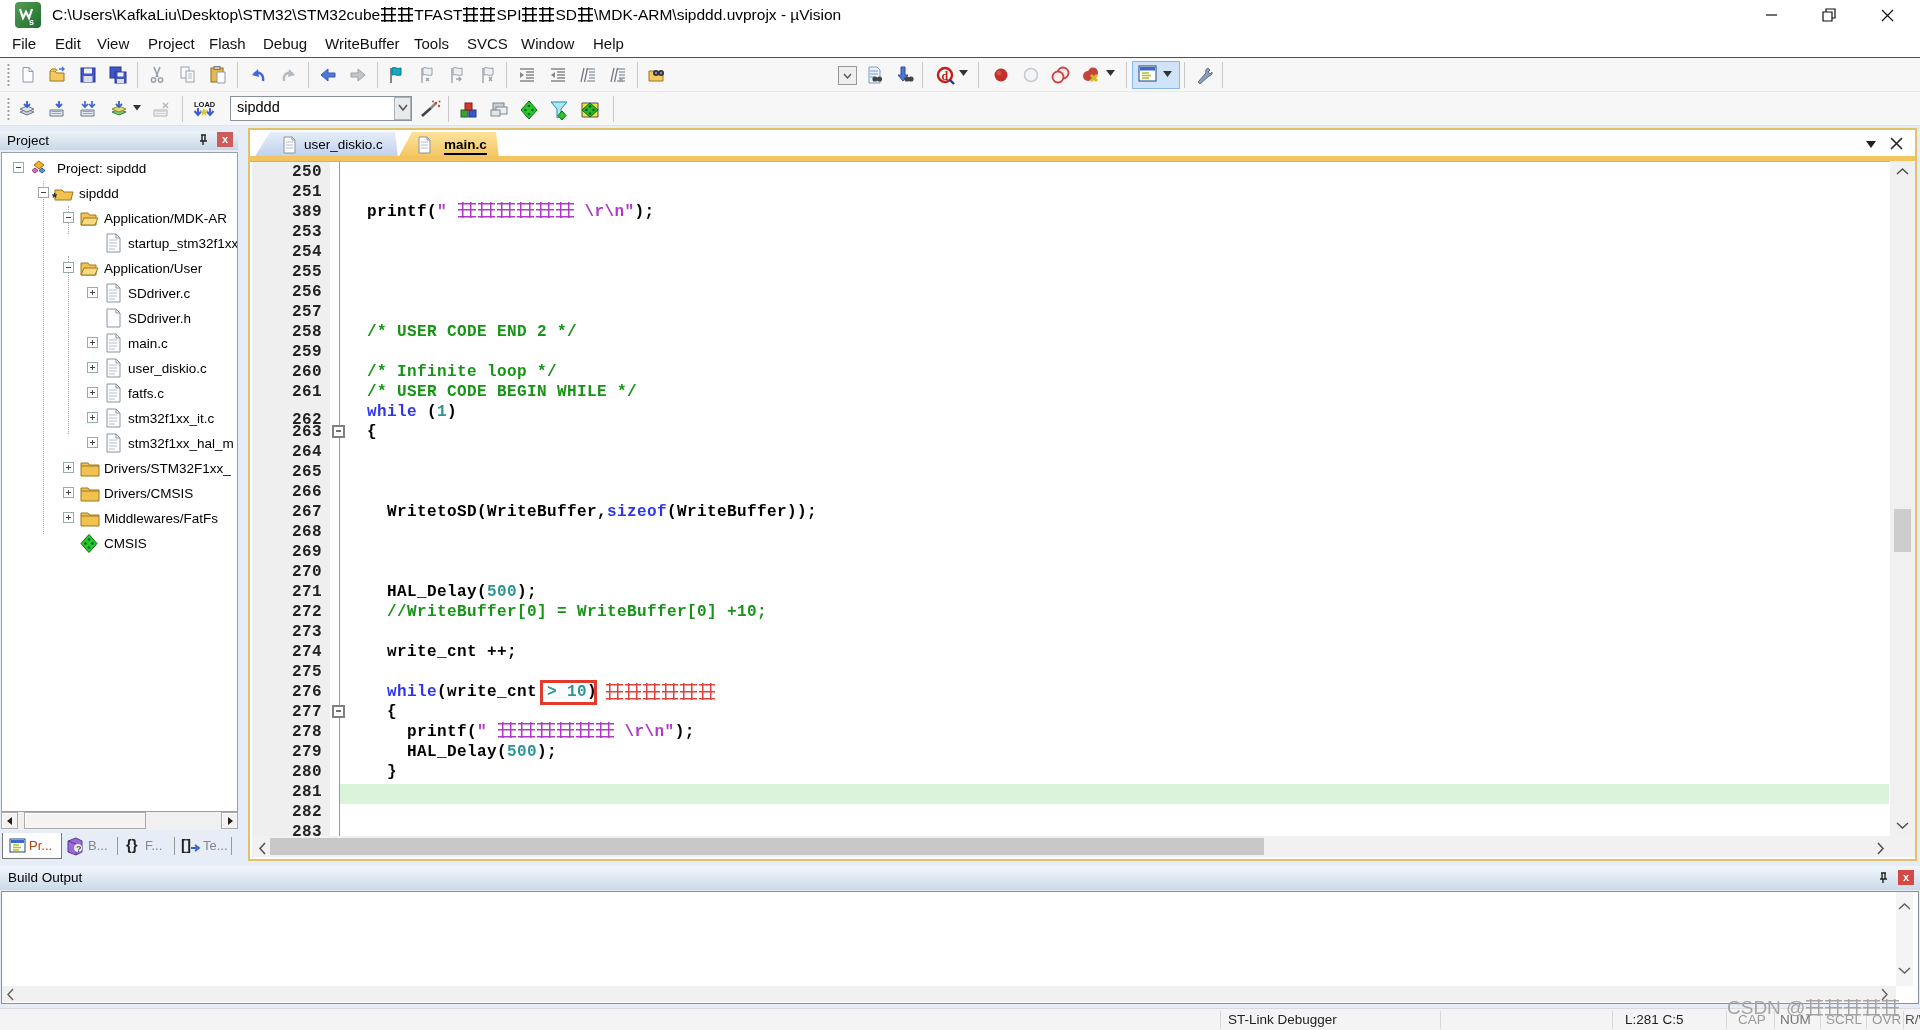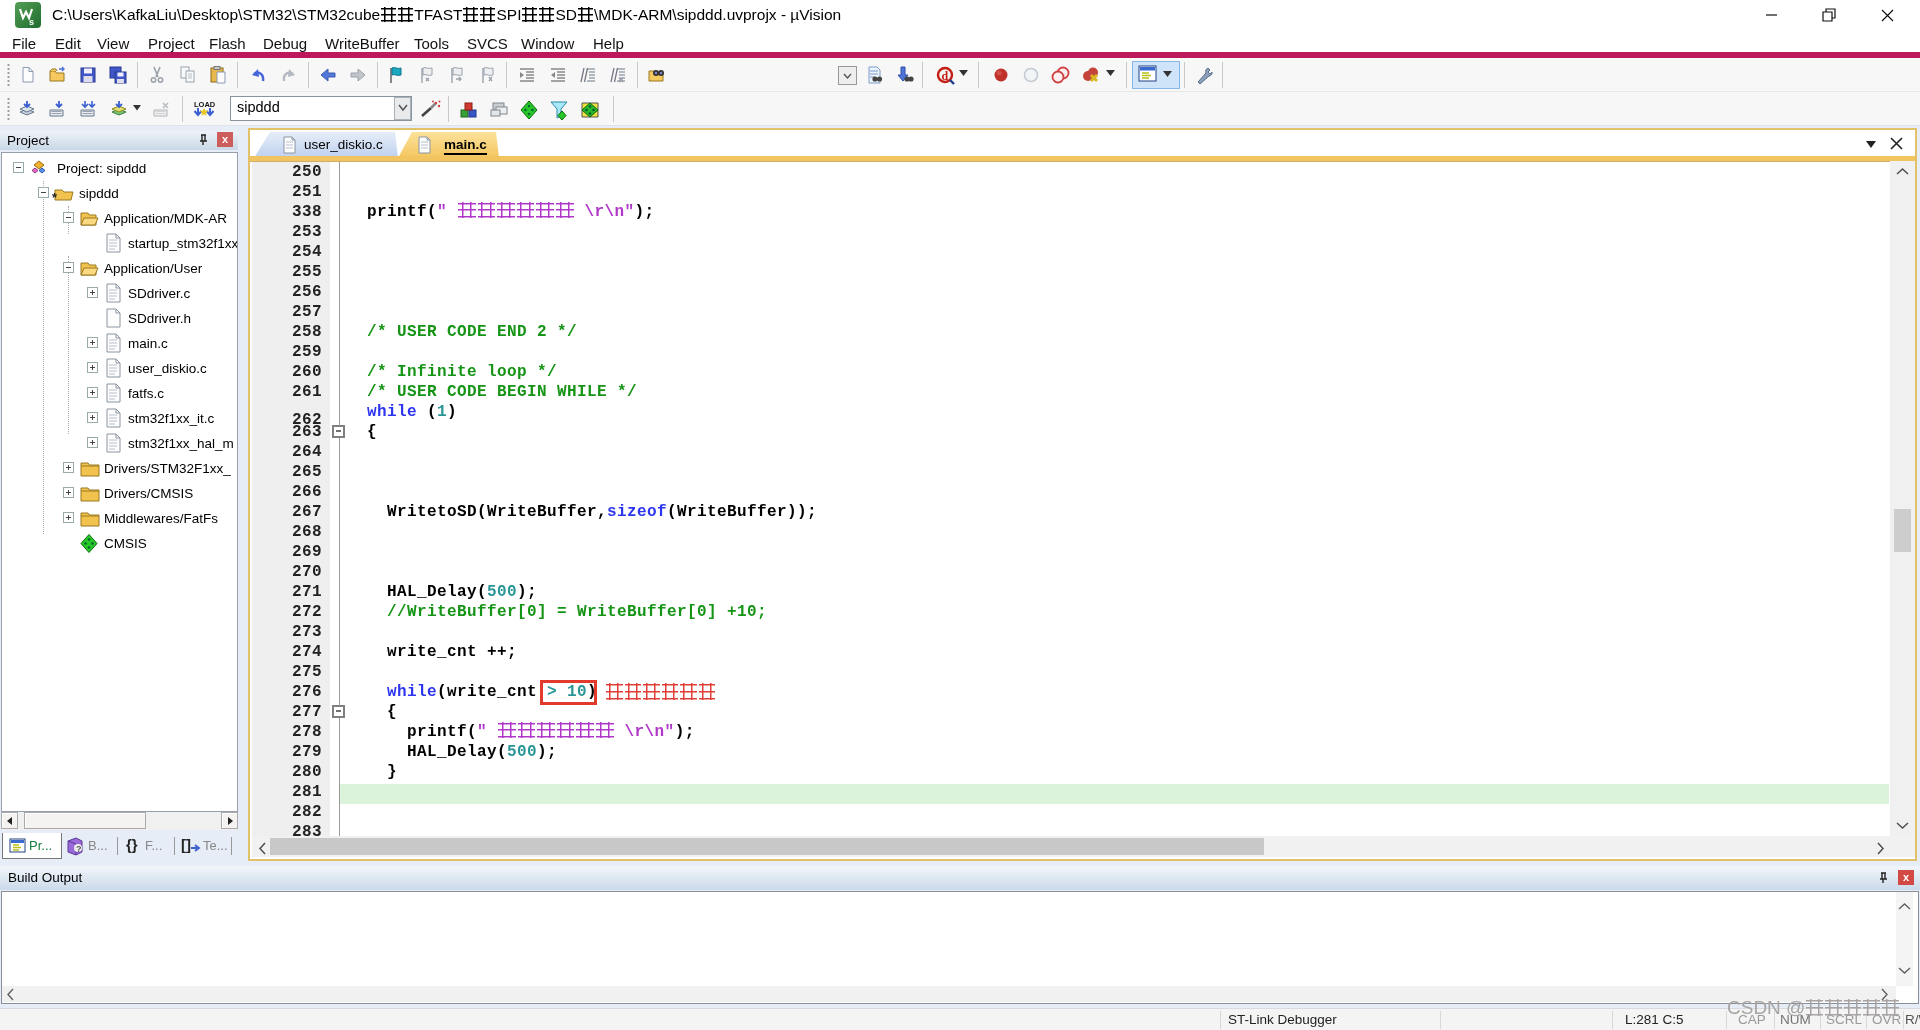--- a/index.html
+++ b/index.html
@@ -8,21 +8,21 @@
 .cj{display:inline-block;vertical-align:-7%;background-image:linear-gradient(currentColor,currentColor),linear-gradient(currentColor,currentColor),linear-gradient(currentColor,currentColor),linear-gradient(currentColor,currentColor),linear-gradient(currentColor,currentColor);background-repeat:no-repeat;background-size:100% 1.5px,100% 1.5px,100% 1.5px,1.5px 100%,1.5px 100%;background-position:0 8%,0 50%,0 94%,22% 0,74% 0}
 .t{width:15px;height:15px;margin:0 1px;vertical-align:-2px}
 .cjc{width:17.6px;height:16px;margin:0 1px;vertical-align:-2px}
 .cja{width:16.5px;height:17px;margin:0 1px;vertical-align:-2px}
 
 .titlebar{position:absolute;left:0;top:0;width:1920px;height:30px;background:#fff}
 .title-txt{position:absolute;left:52px;top:6px;font-size:15.5px;color:#000;white-space:nowrap}
 .uvlogo{position:absolute;left:15px;top:2px;width:26px;height:26px;border-radius:4px;background:linear-gradient(135deg,#55a055,#1e6b2e);}
 .wbtn{position:absolute;top:0;width:45px;height:30px;color:#111}
 
-.menubar{position:absolute;left:0;top:30px;width:1920px;height:28px;background:#fff;border-bottom:6px solid #be185d}
+.menubar{position:absolute;left:0;top:30px;width:1920px;height:28px;background:#fff;border-bottom:1px solid #be185d}
 .menubar span{position:absolute;top:5px;font-size:15px;color:#111}
 
 .tb{position:absolute;left:0;width:1920px;background:#f7f7f7}
 .tb1{top:58px;height:34px;border-bottom:1px solid #e8e8e8}
 .tb2{top:92px;height:34px;border-bottom:1px solid #dde4ee}
 .tsep{position:absolute;top:4px;width:1px;height:26px;background:#c8c8c8}
 .ic{position:absolute;top:8px;width:18px;height:18px}
 .ic svg{position:absolute;left:0;top:0}
 .grip{position:absolute;left:7px;top:5px;width:3px;height:24px;background-image:radial-gradient(circle,#9a9a9a 1px,transparent 1.2px);background-size:3px 4px}
 
@@ -631,21 +631,21 @@
             <path d="M2 0l5 4-5 4z" fill="#222"></path>
           </svg>
   </div>
   <div class="abs" style="left:0;top:705px;width:240px;height:29px;font-size:13px">
    <div class="abs" style="left:2px;top:0;width:60px;height:26px;background:#fff;border:1px solid #777;border-top:none"></div>
    <svg class="abs" style="left:9px;top:5px" width="17" height="16">
             <rect x="1" y="1" width="15" height="13" fill="#fff" stroke="#204080"></rect>
             <rect x="2" y="2" width="13" height="3" fill="#3a6ad0"></rect>
             <path d="M4 7h6M4 9.5h8M4 12h6" stroke="#b8c014" stroke-width="1.4"></path>
           </svg>
-   <span class="abs" style="left:29px;top:5px;color:#15803d">Pr...</span>
+   <span class="abs" style="left:29px;top:5px;color:#c2410c">Pr...</span>
    <svg class="abs" style="left:65px;top:4px" width="20" height="19">
             <path d="M3 4l8-3 6 3v11l-6 3-8-3z" fill="#9a6ad8" stroke="#5a3898"></path>
             <path d="M3 4l8 3v11" fill="none" stroke="#5a3898"></path>
             <circle cx="13" cy="11" r="4" fill="#eee"></circle>
             <text x="11" y="14.5" font-size="9" font-weight="bold" fill="#555">?</text>
           </svg>
    <span class="abs" style="left:88px;top:5px;color:#888">B...</span>
    <div class="ssep" style="left:117px;top:4px;background:#999"></div>
    <span class="abs" style="left:126px;top:3px;color:#222;font-weight:700;font-size:15px">{}</span>
    <span class="abs" style="left:145px;top:5px;color:#888">F...</span>
@@ -684,21 +684,21 @@
             <path d="M1 1l11 11M12 1L1 12" stroke="#222" stroke-width="1.6"></path>
           </svg>
   </div>
   <div class="abs" style="left:0;top:26px;width:1665px;height:5px;background:#f2c45f"></div>
   <div class="codewrap" id="code">
    <div class="gutter"></div>
    <div class="abs" style="left:90px;top:622px;width:1549px;height:20px;background:#daf3da"></div>
    <div class="foldline"></div>
    <div class="lnum" style="top:0">250</div>
           <div class="lnum" style="top:20px">251</div>
-          <div class="lnum" style="top:40px">338</div>
+          <div class="lnum" style="top:40px">389</div>
           <div class="lnum" style="top:60px">253</div>
           <div class="lnum" style="top:80px">254</div>
           <div class="lnum" style="top:100px">255</div>
           <div class="lnum" style="top:120px">256</div>
           <div class="lnum" style="top:140px">257</div>
           <div class="lnum" style="top:160px">258</div>
           <div class="lnum" style="top:180px">259</div>
           <div class="lnum" style="top:200px">260</div>
           <div class="lnum" style="top:220px">261</div>
           <div class="lnum" style="top:248px">262</div>

